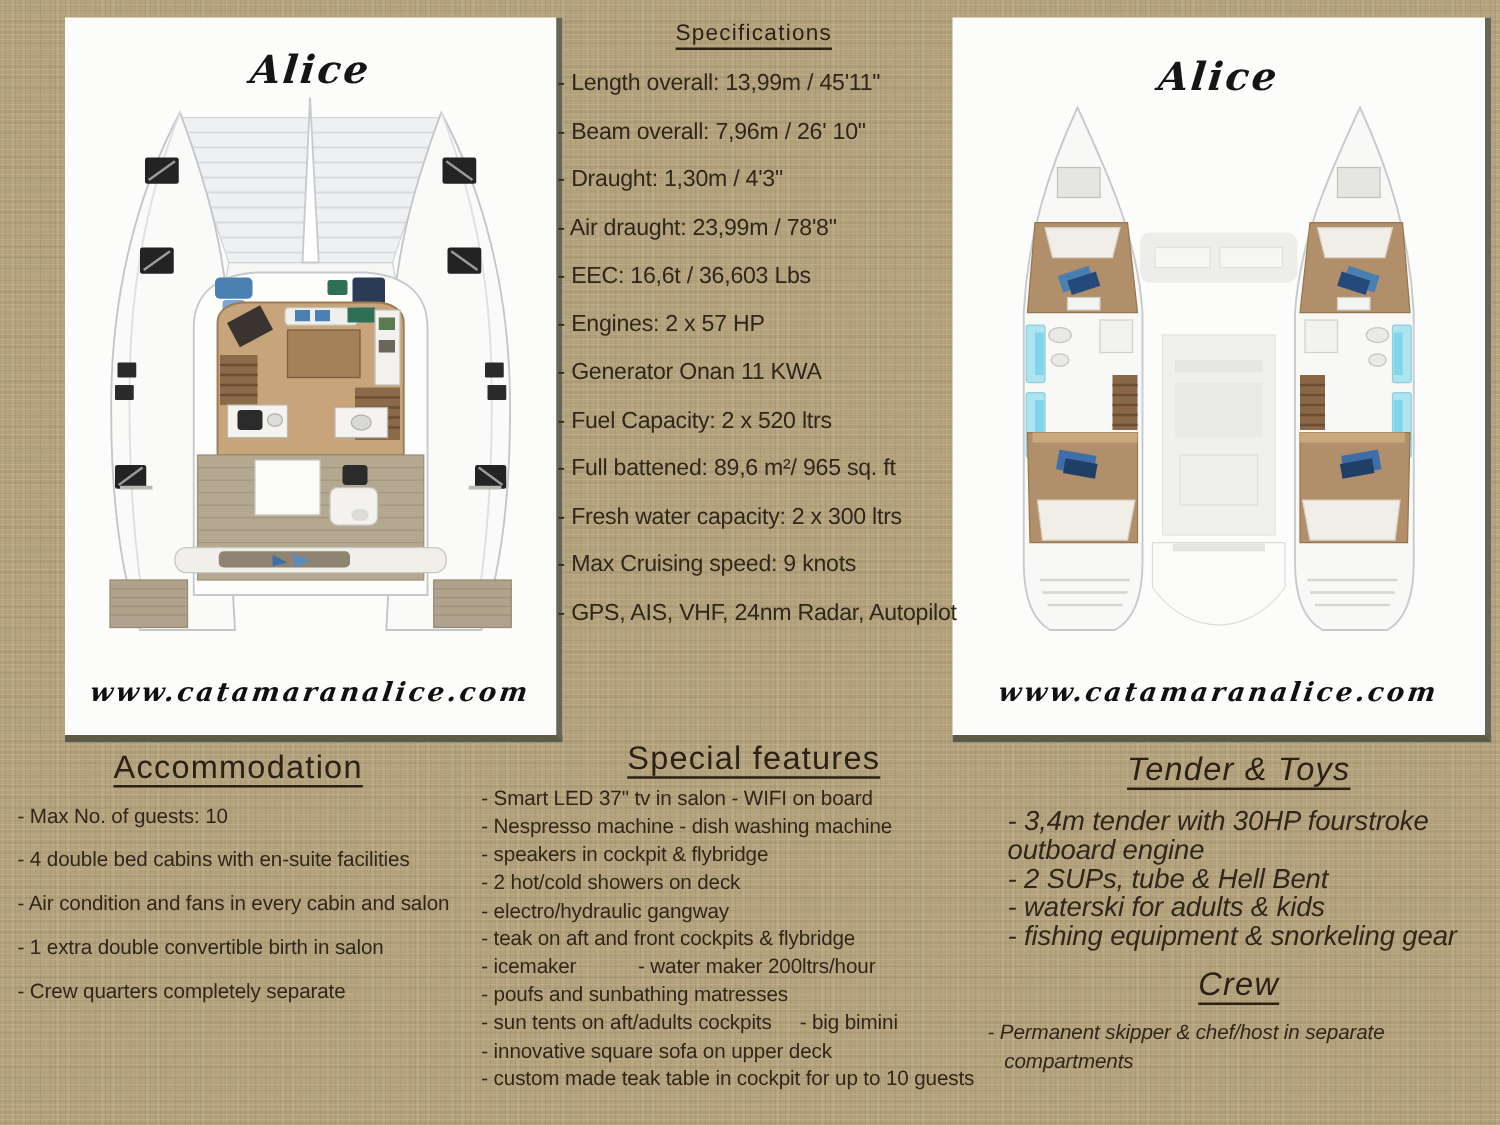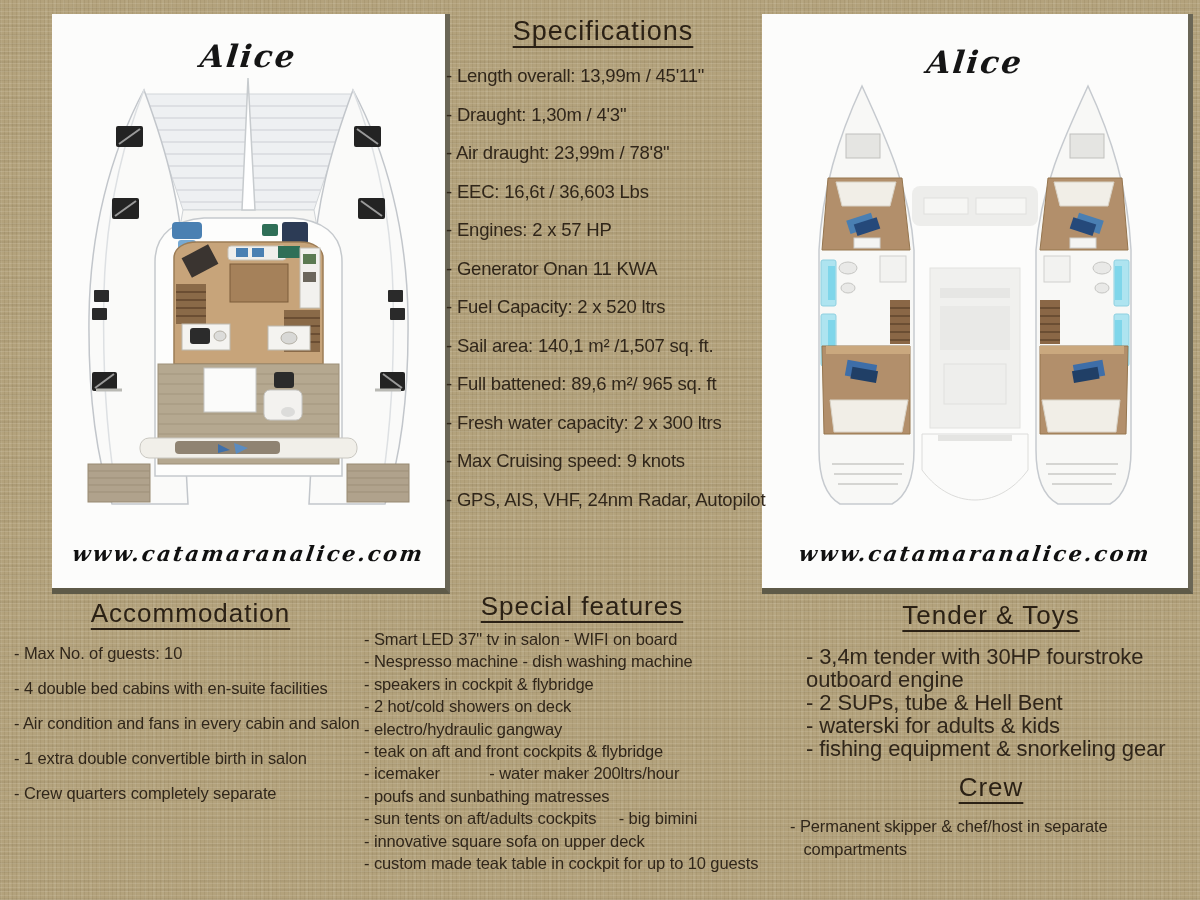--- a/index.html
+++ b/index.html
@@ -51,33 +51,33 @@
     margin:0 0 14px 0;
     font-size:26px;font-weight:400;
     text-align:center;
     text-decoration:underline;
     text-underline-offset:6px;
     text-decoration-thickness:2px;
     letter-spacing:1px;
     color:#2b2115;
   }
   .specs{left:446px;top:16px;width:314px;}
-  .specs h2{font-size:27px;margin-bottom:18px;}
+  .specs h2{font-size:18px;margin-bottom:18px;}
   .spec-item{
     font-size:18.5px;line-height:21px;
     margin-bottom:17.5px;
     white-space:nowrap;
     letter-spacing:-0.2px;
   }
   .accommodation{left:8px;top:598px;width:365px;}
   .accommodation .li{font-size:16.5px;line-height:20px;margin-bottom:15px;margin-left:6px;}
-  .special{left:364px;top:591px;width:436px;}
+  .special{left:385px;top:591px;width:436px;}
   .special h2{margin-bottom:6px;}
   .special .li{font-size:16.5px;line-height:22.4px;white-space:pre-wrap;}
-  .tender{left:782px;top:600px;width:418px;}
+  .tender{left:782px;top:600px;width:418px;font-style:italic;}
   .tender .li{font-size:22px;line-height:23px;margin-left:24px;}
   .crew-block{margin-top:12px;}
   .crew-block h2{margin-bottom:12px;}
   .crew-block .li{font-size:16.5px;line-height:23px;margin-left:8px;white-space:pre-wrap;}
   .li{letter-spacing:-0.1px;}
 </style>
 </head>
 <body>
 
 <div class="stage">
@@ -272,27 +272,27 @@
       </g>
       <use href="#hullIntL" transform="translate(426,0) scale(-1,1)"></use>
     </svg>
 
     <div class="website">www.catamaranalice.com</div>
   </div>
 
   <div class="section specs">
     <h2>Specifications</h2>
     <div class="spec-item">- Length overall: 13,99m / 45'11"</div>
+    <div class="spec-item">- Beam overall: 7,96m / 26' 10"</div>
     <div class="spec-item">- Draught: 1,30m / 4'3"</div>
     <div class="spec-item">- Air draught: 23,99m / 78'8"</div>
     <div class="spec-item">- EEC: 16,6t / 36,603 Lbs</div>
     <div class="spec-item">- Engines: 2 x 57 HP</div>
     <div class="spec-item">- Generator Onan 11 KWA</div>
     <div class="spec-item">- Fuel Capacity: 2 x 520 ltrs</div>
-    <div class="spec-item">- Sail area: 140,1 m² /1,507 sq. ft.</div>
     <div class="spec-item">- Full battened: 89,6 m²/ 965 sq. ft</div>
     <div class="spec-item">- Fresh water capacity: 2 x 300 ltrs</div>
     <div class="spec-item">- Max Cruising speed: 9 knots</div>
     <div class="spec-item">- GPS, AIS, VHF, 24nm Radar, Autopilot</div>
   </div>
 
   <div class="section accommodation">
     <h2>Accommodation</h2>
     <div class="li">- Max No. of guests: 10</div>
     <div class="li">- 4 double bed cabins with en-suite facilities</div>

